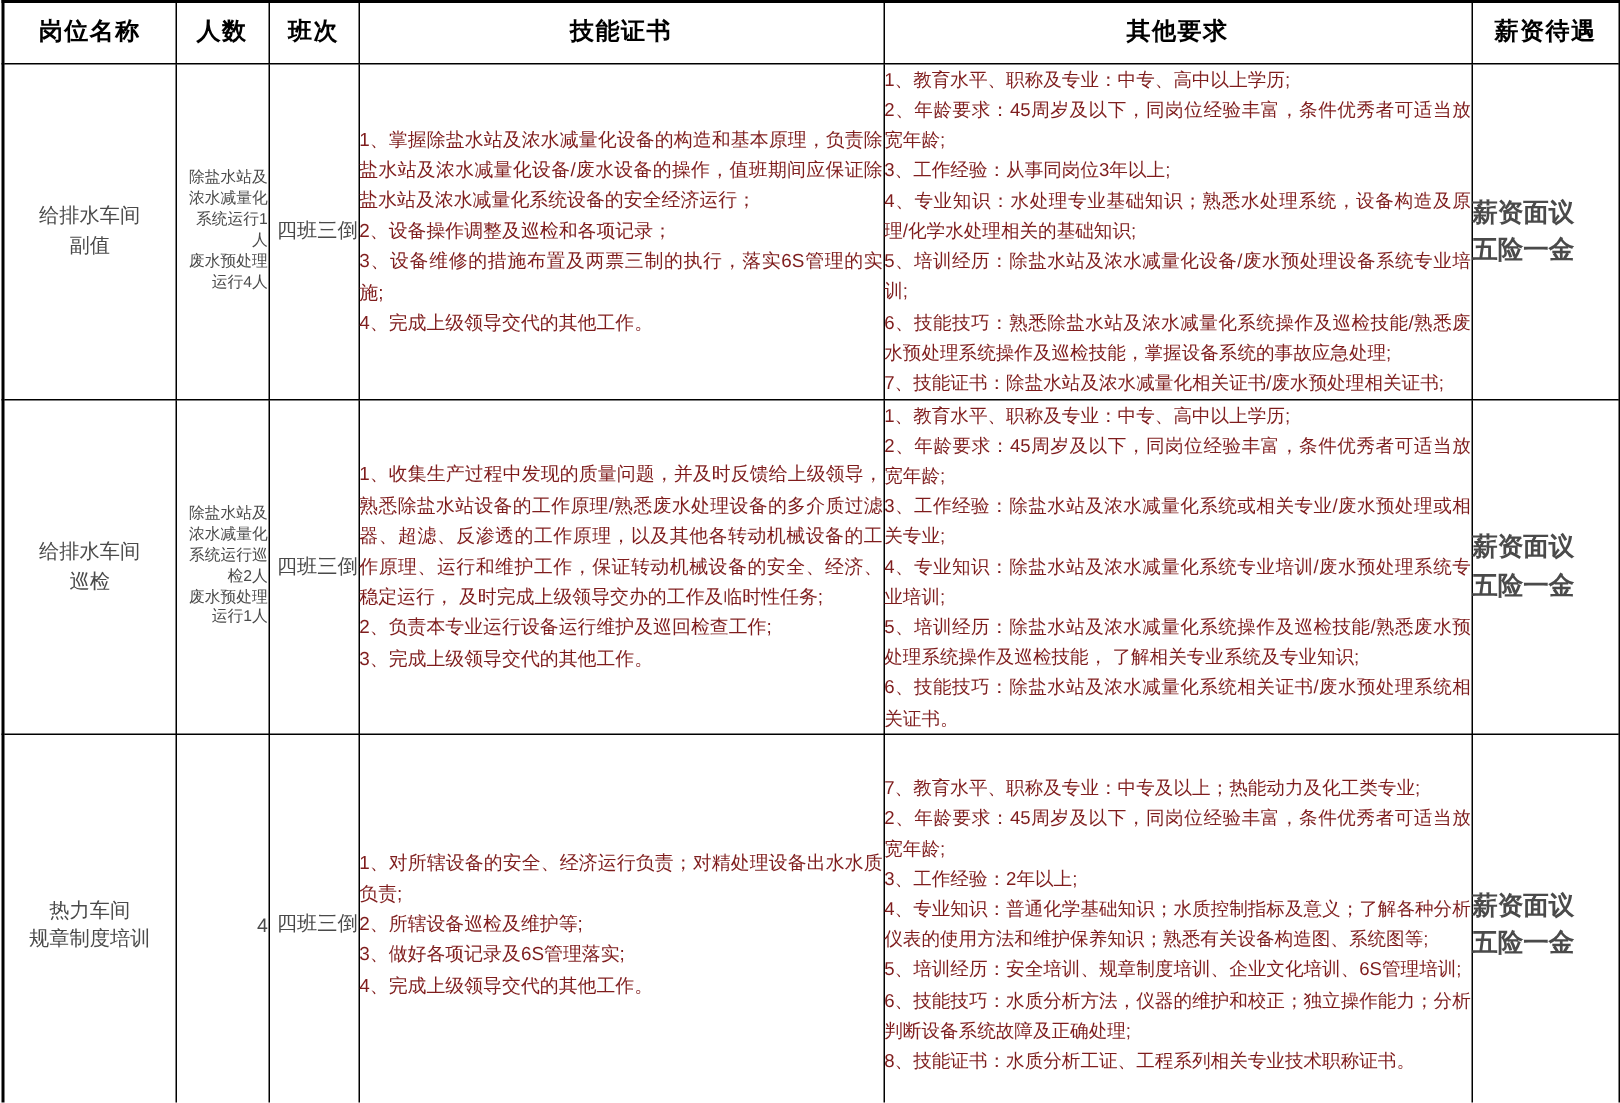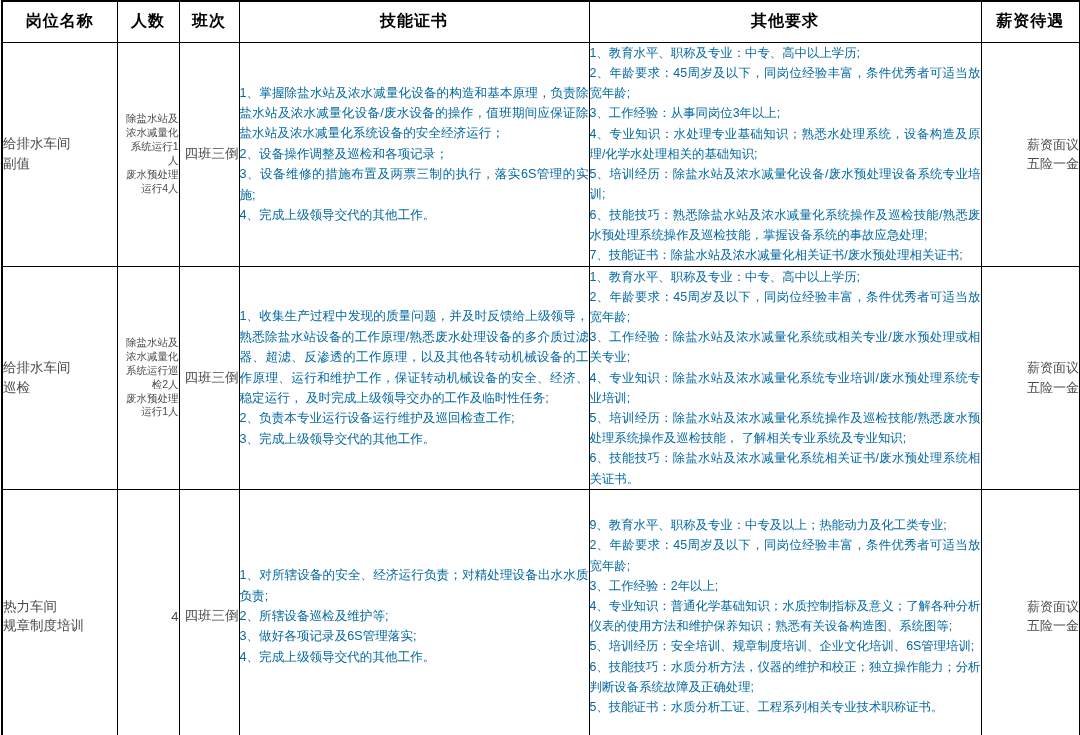--- a/index.html
+++ b/index.html
@@ -45,20 +45,21 @@
   }
   
   col.c-name   { width: 115px; }
   col.c-count  { width: 62px;  }
   col.c-shift  { width: 60px;  }
   col.c-duty   { width: 350px; }
   col.c-req    { width: 392px; }
   col.c-salary { width: 99px;  }
 
   td.cell-name {
+    text-align: center;
     font-size: 13.5px;
     line-height: 1.45;
     color: #4a4a4a;
     padding: 0 4px;
   }
   td.cell-count {
     text-align: right;
     font-size: 10.5px;
     line-height: 1.32;
     color: #4a4a4a;
@@ -72,36 +73,37 @@
     font-size: 13.5px;
     color: #4a4a4a;
     padding: 0 2px;
     font-family: Liberation Serif, serif;
   }
   td.cell-duty,
   td.cell-req {
     vertical-align: top;
     font-size: 12.6px;
     line-height: 1.62;
-    color: #0369a1;
+    color: #7f1d1d;
     padding: 5px 6px 5px 7px;
     text-align: justify;
     text-justify: inter-ideograph;
   }
   td.cell-req {
     font-size: 12.4px;
     line-height: 1.63;
     padding: 4px 6px 4px 6px;
   }
   td.cell-salary {
-    text-align: right;
-    font-size: 13px;
+    text-align: left;
+    font-size: 17px;
     line-height: 1.5;
     color: #4a4a4a;
     padding: 0 2px;
+    font-weight: bold;
   }
   .line { display: block; }
 
   
   tr.row-1 { height: 224px; }
   tr.row-2 { height: 214px; }
   tr.row-3 { height: 254px; }
 
   .watermark {
     position: absolute;
@@ -242,27 +244,27 @@
           <span class="line">4</span>
         </td>
         <td class="cell-shift">四班三倒</td>
         <td class="cell-duty multiline">
             <div>1、对所辖设备的安全、经济运行负责；对精处理设备出水水质负责;</div>
             <div>2、所辖设备巡检及维护等;</div>
             <div>3、做好各项记录及6S管理落实;</div>
             <div>4、完成上级领导交代的其他工作。</div>
           </td>
         <td class="cell-req multiline">
-            <div>9、教育水平、职称及专业：中专及以上；热能动力及化工类专业;</div>
+            <div>7、教育水平、职称及专业：中专及以上；热能动力及化工类专业;</div>
             <div>2、年龄要求：45周岁及以下，同岗位经验丰富，条件优秀者可适当放宽年龄;</div>
             <div>3、工作经验：2年以上;</div>
             <div>4、专业知识：普通化学基础知识；水质控制指标及意义；了解各种分析仪表的使用方法和维护保养知识；熟悉有关设备构造图、系统图等;</div>
             <div>5、培训经历：安全培训、规章制度培训、企业文化培训、6S管理培训;</div>
             <div>6、技能技巧：水质分析方法，仪器的维护和校正；独立操作能力；分析判断设备系统故障及正确处理;</div>
-            <div>5、技能证书：水质分析工证、工程系列相关专业技术职称证书。</div>
+            <div>8、技能证书：水质分析工证、工程系列相关专业技术职称证书。</div>
           </td>
         <td class="cell-salary">
           <span class="line">薪资面议</span>
           <span class="line">五险一金</span>
         </td>
       </tr>
     </tbody>
   </table>
 
 

